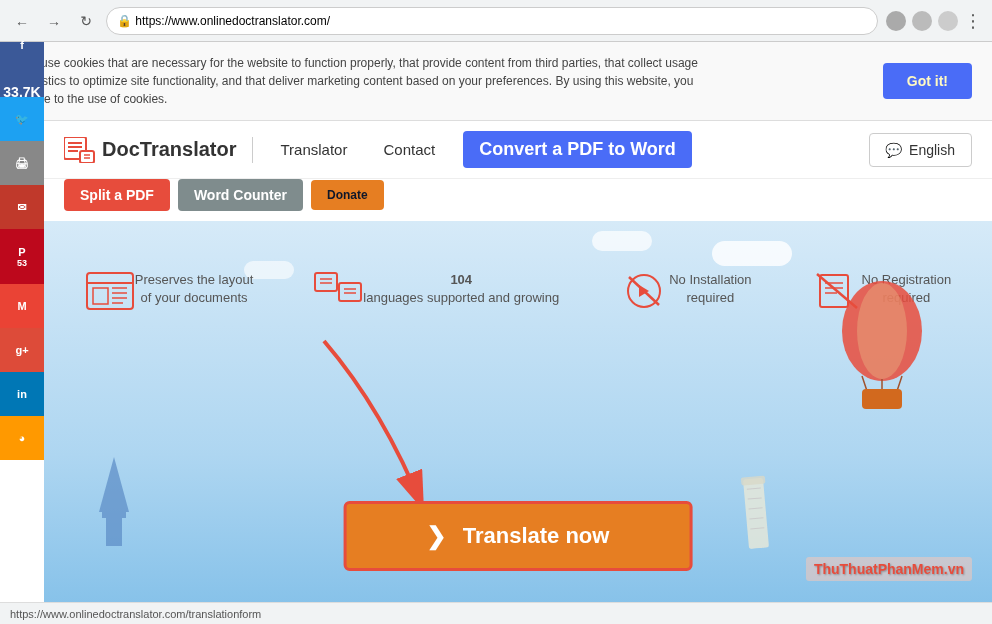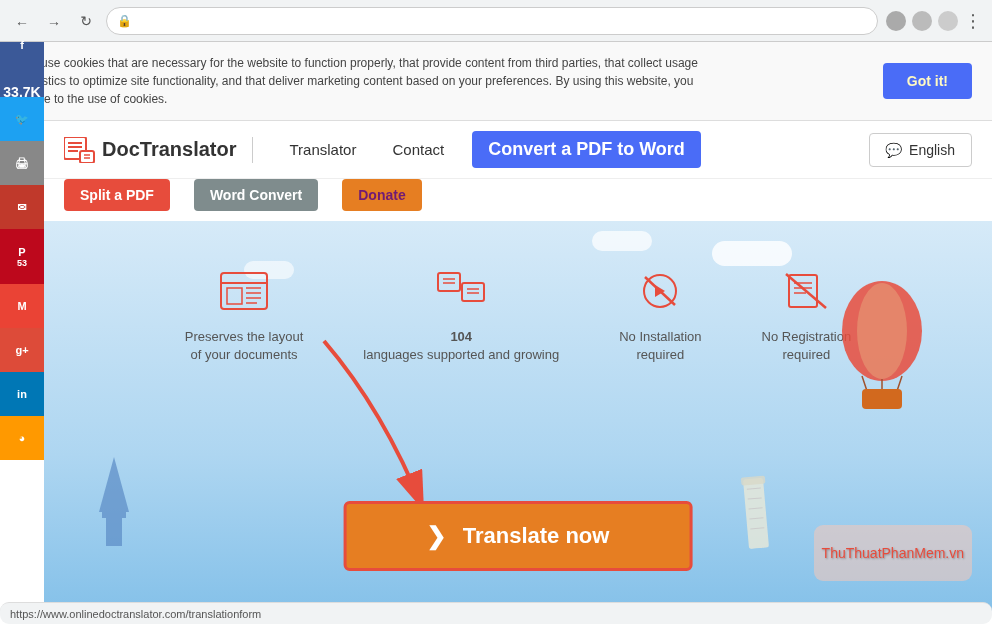--- a/index.html
+++ b/index.html
@@ -106,21 +106,21 @@
     }
 
     
     .nav-bar {
       display: flex;
       align-items: center;
       padding: 10px 20px;
       border-bottom: 1px solid #eee;
       background: #fff;
       flex-wrap: wrap;
-      gap: 20px;
+      gap: 11px;
     }
     .logo {
       display: flex;
       align-items: center;
       gap: 6px;
       font-size: 20px;
       font-weight: bold;
       color: #333;
       padding-right: 16px;
       border-right: 1px solid #ccc;
@@ -156,21 +156,21 @@
       border-radius: 4px;
       padding: 8px 16px;
       font-size: 14px;
       cursor: pointer;
       display: flex;
       align-items: center;
       gap: 6px;
     }
     .sub-nav {
       display: flex;
-      gap: 24px;
+      gap: 8px;
       padding: 0 20px 10px 20px;
       align-items: center;
     }
     .btn-split {
       background: #e74c3c;
       color: white;
       border: none;
       border-radius: 4px;
       padding: 8px 16px;
       font-size: 14px;
@@ -182,25 +182,25 @@
       color: white;
       border: none;
       border-radius: 4px;
       padding: 8px 16px;
       font-size: 14px;
       cursor: pointer;
       font-weight: bold;
     }
     .btn-donate {
       background: #e67e22;
-      color: #701a75;
+      color: #0f172a;
       border: none;
       border-radius: 4px;
       padding: 8px 16px;
-      font-size: 14px;
+      font-size: 12px;
       cursor: pointer;
       font-weight: bold;
     }
 
     
     .hero {
       background: linear-gradient(180deg, #d6eaf8 0%, #aed6f1 60%, #85c1e9 100%);
       min-height: 390px;
       position: relative;
       overflow: hidden;
@@ -219,22 +219,21 @@
     .features-row {
       display: flex;
       justify-content: center;
       gap: 60px;
       margin-top: 20px;
       position: relative;
       z-index: 5;
     }
     .feature-item {
       display: flex;
-      flex-direction: column;
-      align-items: center;
+      align-items: flex-start;
       text-align: center;
       color: #e74c3c;
     }
     .feature-icon {
       font-size: 36px;
       margin-bottom: 8px;
       color: #e74c3c;
     }
     .feature-label {
       font-size: 13px;
@@ -278,26 +277,26 @@
       font-weight: bold;
     }
 
     
     .watermark {
       position: absolute;
       bottom: 30px;
       right: 20px;
       color: #e74c3c;
       font-size: 14px;
-      font-weight: normal;
+      font-weight: bold;
       z-index: 30;
       text-shadow: 1px 1px 2px rgba(0,0,0,0.3);
       background: rgba(255,200,180,0.5);
-      padding: 20px 8px;
-      border-radius: 9px;
+      padding: 4px 8px;
+      border-radius: 3px;
     }
 
     
     .balloon {
       position: absolute;
       right: 60px;
       top: 60px;
       width: 100px;
       height: 120px;
       z-index: 6;
@@ -310,32 +309,31 @@
       height: 22px;
       display: flex;
       align-items: center;
       padding: 0 10px;
       font-size: 11px;
       color: #555;
       position: absolute;
       bottom: 0;
       left: 0;
       right: 0;
-      border-radius: 9px;
     }
   </style>
 </head>
 <body>
 
 <div class="browser-chrome">
   <button class="nav-btn">←</button>
   <button class="nav-btn">→</button>
   <button class="nav-btn">↻</button>
   <div class="address-bar">
-    <span>🔒</span>&nbsp;
+    <span>🔒</span>&nbsp;<span>https://www.onlinedoctranslator.com/</span>
   </div>
   <div class="browser-icons">
     <div class="browser-icon" style="background:#aaa;"></div>
     <div class="browser-icon" style="background:#bbb;"></div>
     <div class="browser-icon" style="background:#ccc;"></div>
     <span style="font-size:18px;color:#555;cursor:pointer;">⋮</span>
   </div>
 </div>
 
 <div class="cookie-banner">
@@ -396,21 +394,21 @@
       <button class="btn-pdf">Convert a PDF to Word</button>
     </div>
     <button class="btn-english">
       <span>💬</span>
       <span>English</span>
     </button>
   </div>
 
   <div class="sub-nav">
     <button class="btn-split">Split a PDF</button>
-    <button class="btn-word">Word Convert</button>
+    <button class="btn-word">Word Counter</button>
     <button class="btn-donate">Donate</button>
   </div>
 
   <div class="hero">
 
     <div style="position:absolute;top:20px;right:200px;width:80px;height:25px;background:white;border-radius:20px;opacity:0.8;"></div>
     <div style="position:absolute;top:10px;right:340px;width:60px;height:20px;background:white;border-radius:15px;opacity:0.7;"></div>
     <div style="position:absolute;top:40px;left:200px;width:50px;height:18px;background:white;border-radius:12px;opacity:0.6;"></div>
 
 

